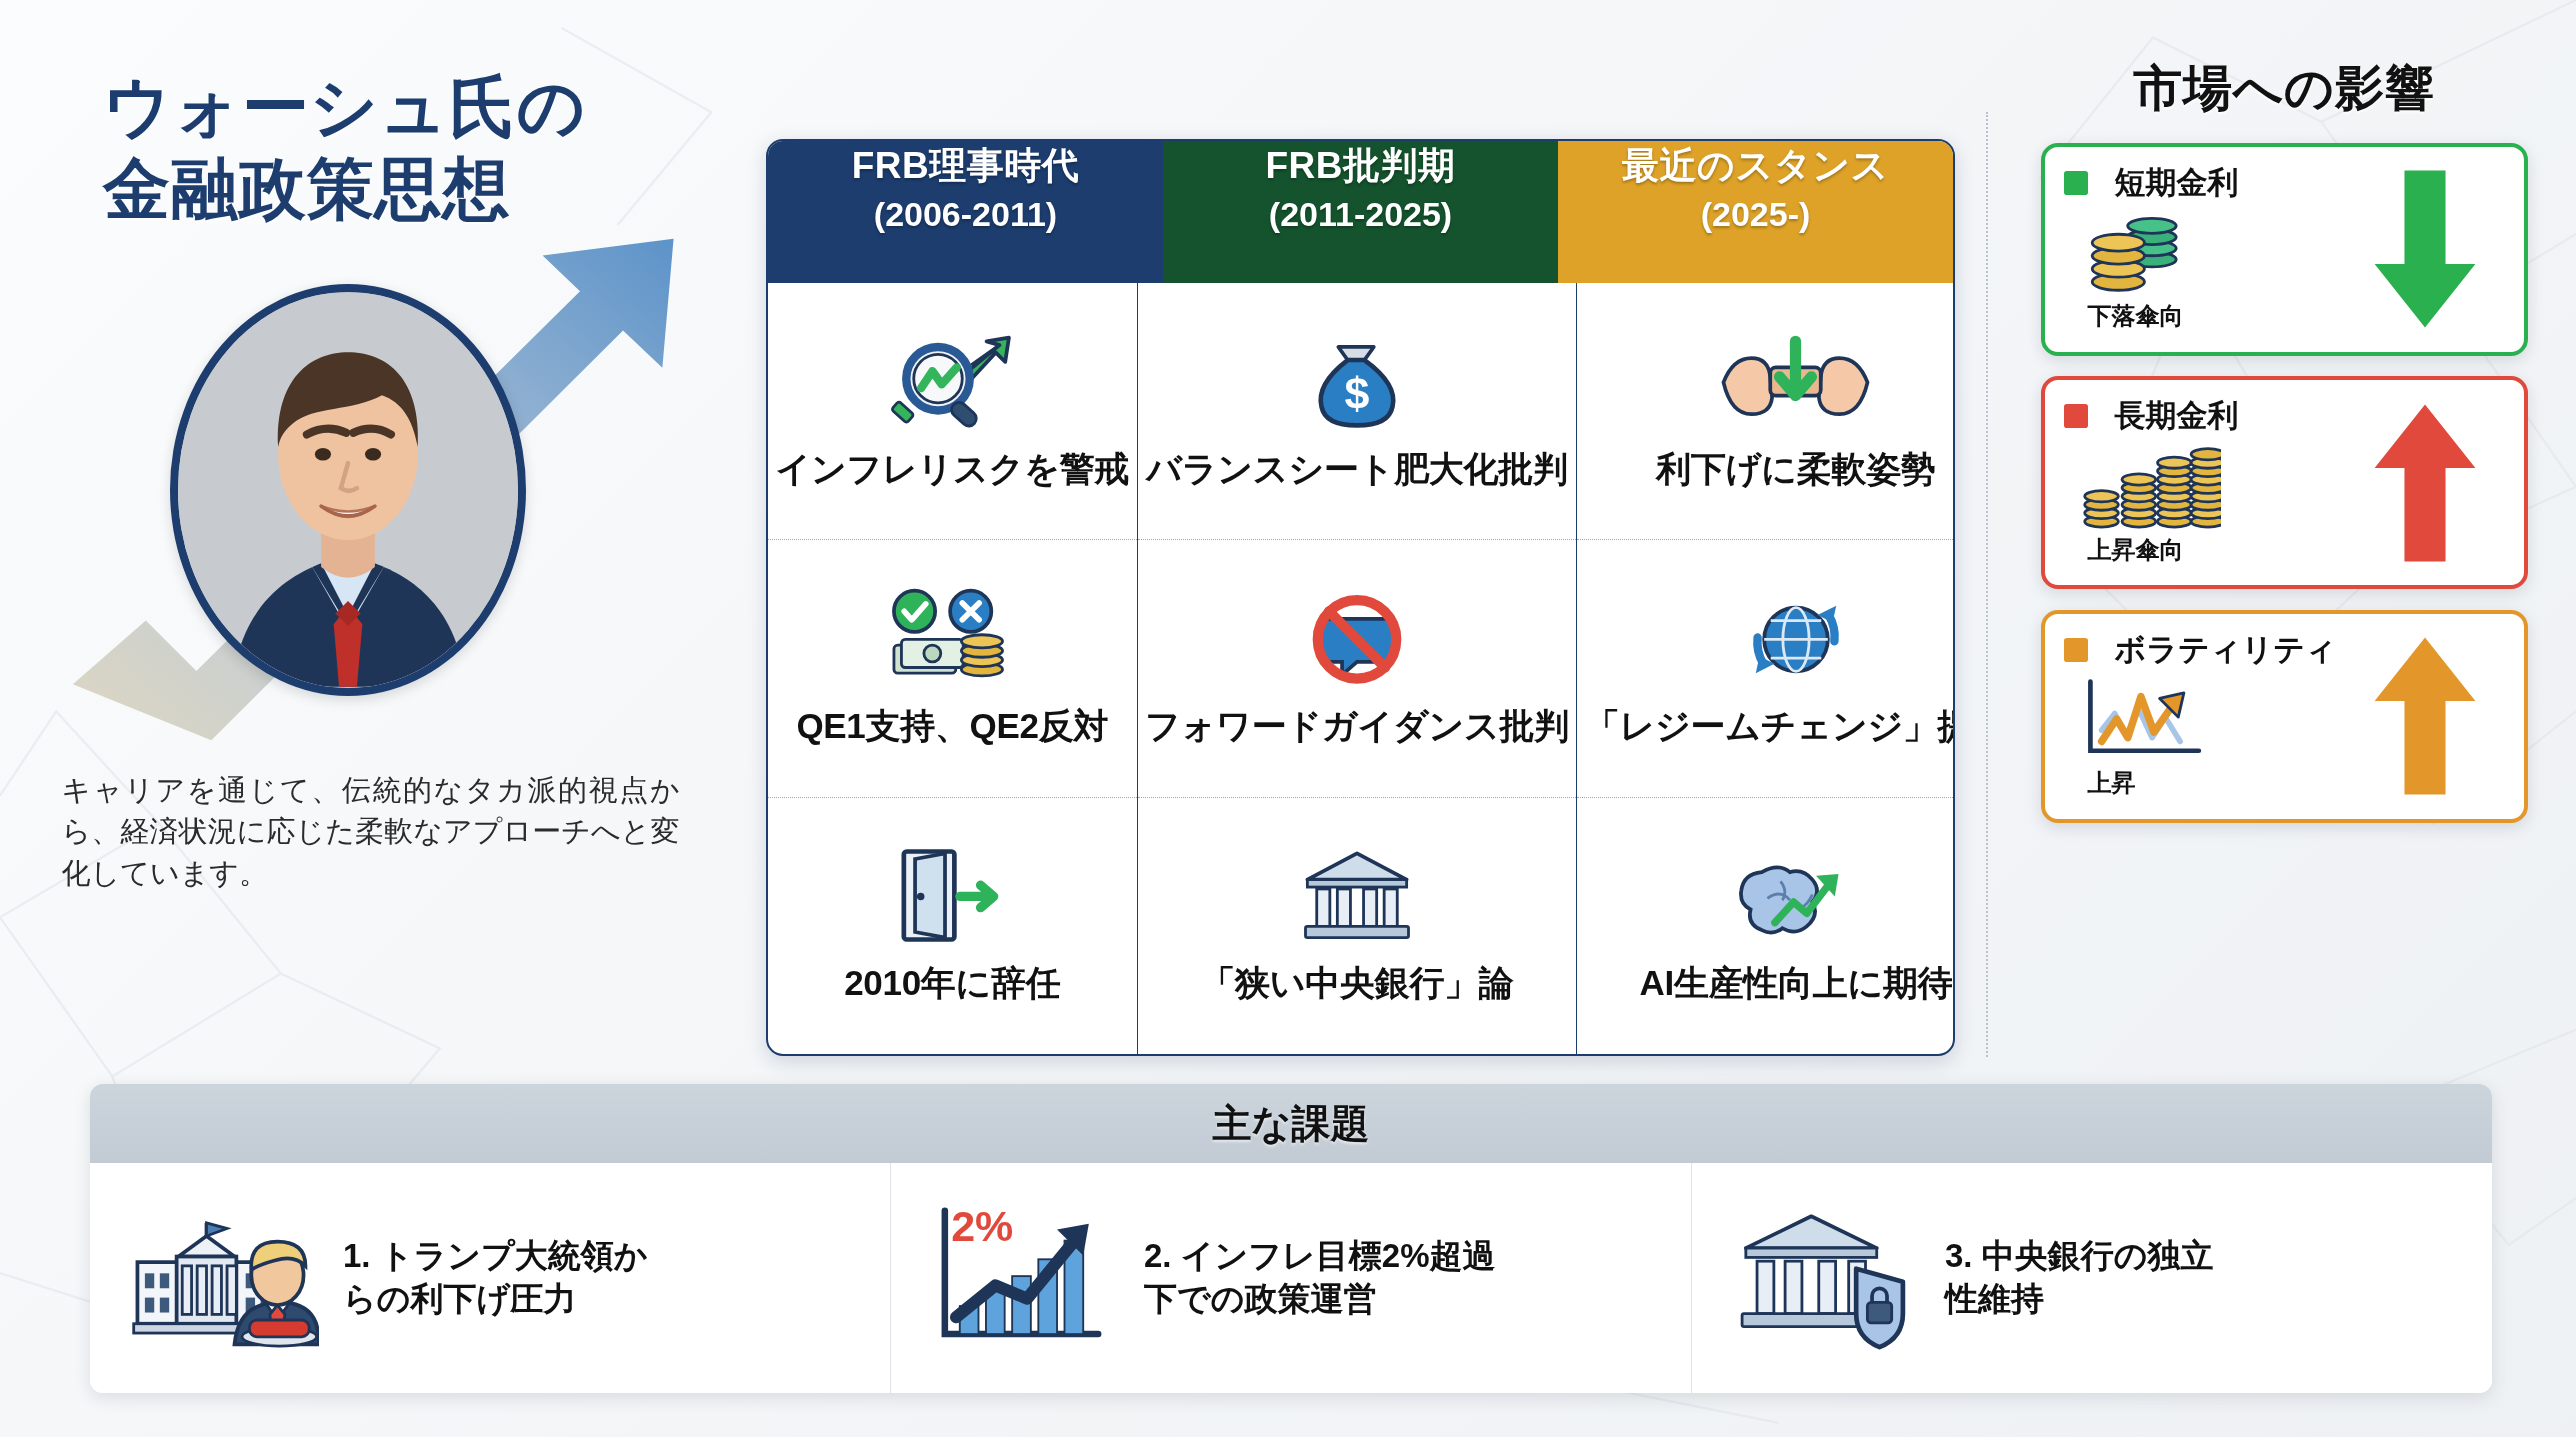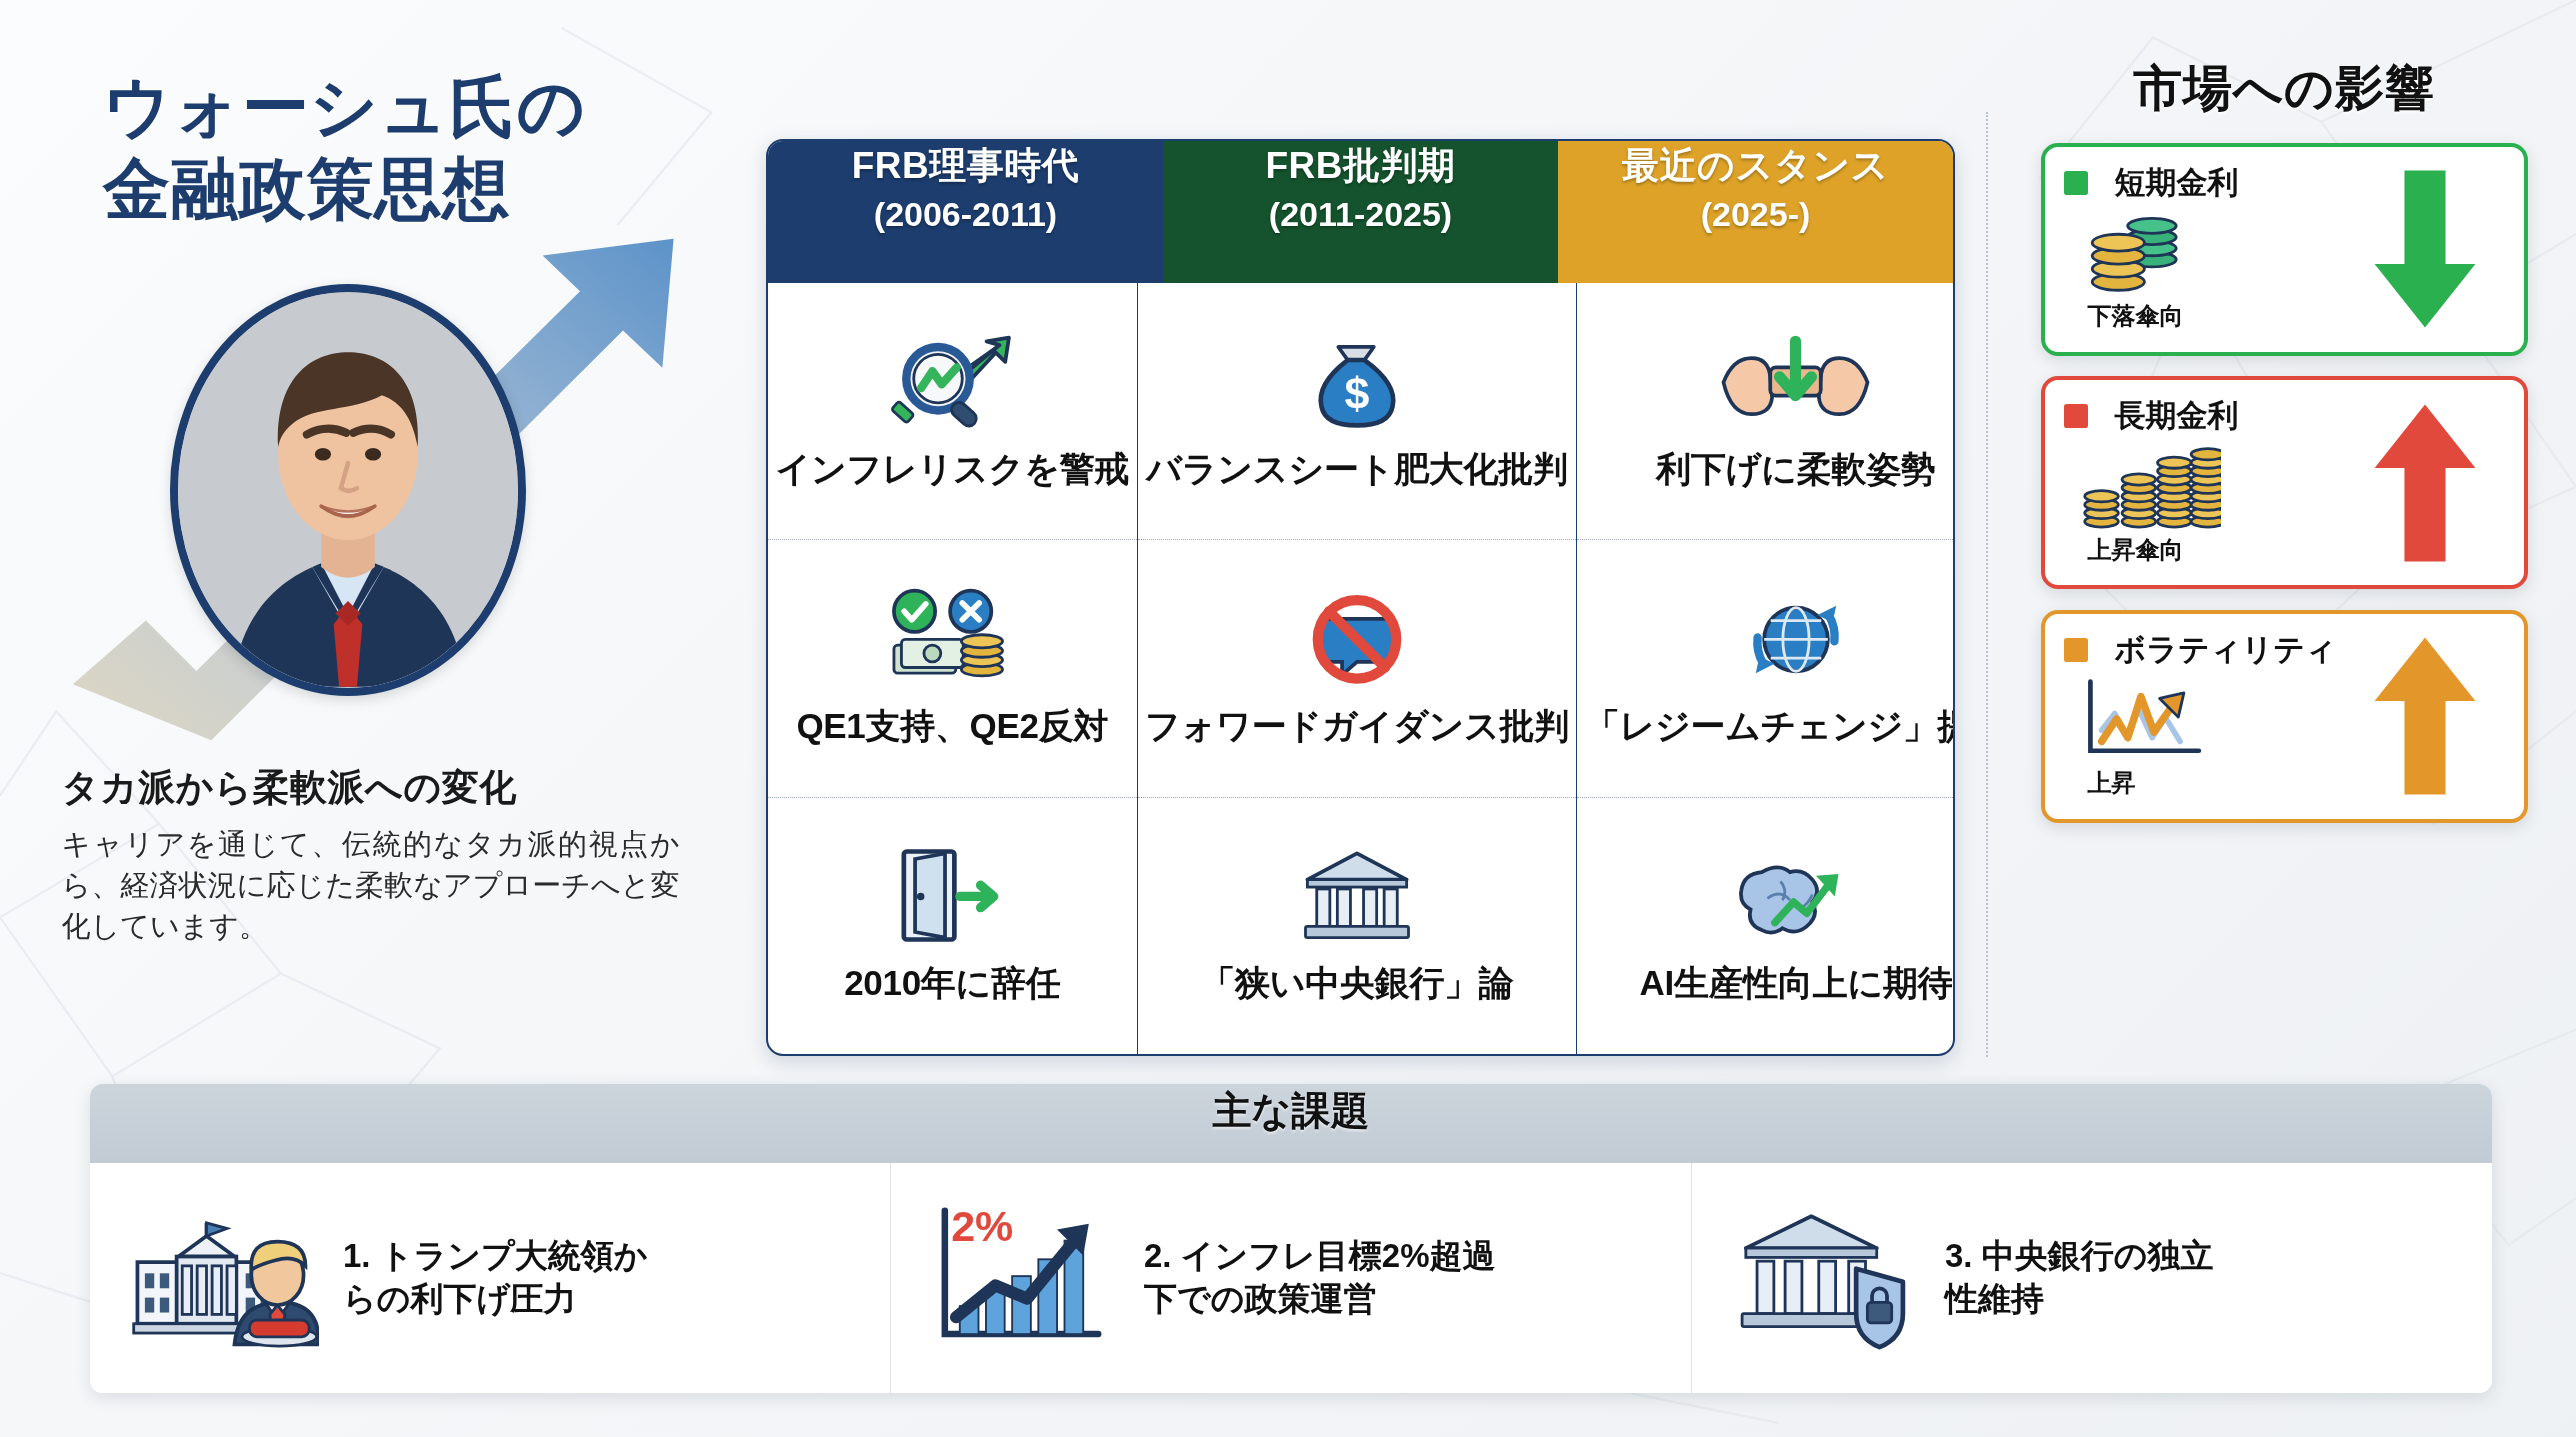--- a/index.html
+++ b/index.html
@@ -127,21 +127,21 @@
   
   .bottom {
     position: absolute; left: 90px; top: 1084px;
     width: 2402px; height: 309px;
     border-radius: 13px; overflow: hidden;
     background: #ffffff;
     box-shadow: 0 4.7px 17px rgba(25,40,60,.12);
   }
   .bottom-head {
     height: 79px; background: linear-gradient(180deg,#ccd4dc 0%, #c2cbd4 100%);
-    display: flex; align-items: flex-start; justify-content: center;
+    display: flex; align-items: center; justify-content: center;
   }
   .bottom-head-text {
     font-size: 39px; font-weight: 700; color: #111111;
     text-shadow: 0 1.9px 2.8px rgba(255,255,255,.6);
   }
   .bottom-body { display: flex; height: calc(100% - 79px); background:#fff; }
   .bitem {
     flex: 1; display: flex; align-items: center; gap: 24px;
     padding: 9.4px 32px; border-right: 1.9px solid #dfe3e8;
   }
@@ -223,21 +223,20 @@
           <ellipse cx="218" cy="180" rx="9" ry="7" fill="#3b2b1f"></ellipse>
 
           <path d="M190 190 L182 218 q9 6 18 0" stroke="#d3a183" stroke-width="5" fill="none" stroke-linecap="round"></path>
 
           <path d="M160 238 q30 24 60 0 q-30 12 -60 0 Z" fill="#ffffff" stroke="#b4745c" stroke-width="3"></path>
           <path d="M160 238 q30 22 60 0" stroke="#a9644c" stroke-width="4" fill="none" stroke-linecap="round"></path>
         </svg>
       </div>
     </div>
 
-    <div class="sub-heading">タカ派から柔軟派への変化</div>
     <div class="sub-body">キャリアを通じて、伝統的なタカ派的視点から、経済状況に応じた柔軟なアプローチへと変化しています。</div>
   </div>
 
   <div class="table-card">
     <div class="thead">
       <div class="th" style="background:#1c3d6e">
         <div class="th-main">FRB理事時代</div>
         <div class="th-sub">(2006-2011)</div>
       </div>
       <div class="th" style="background:#14532d">

